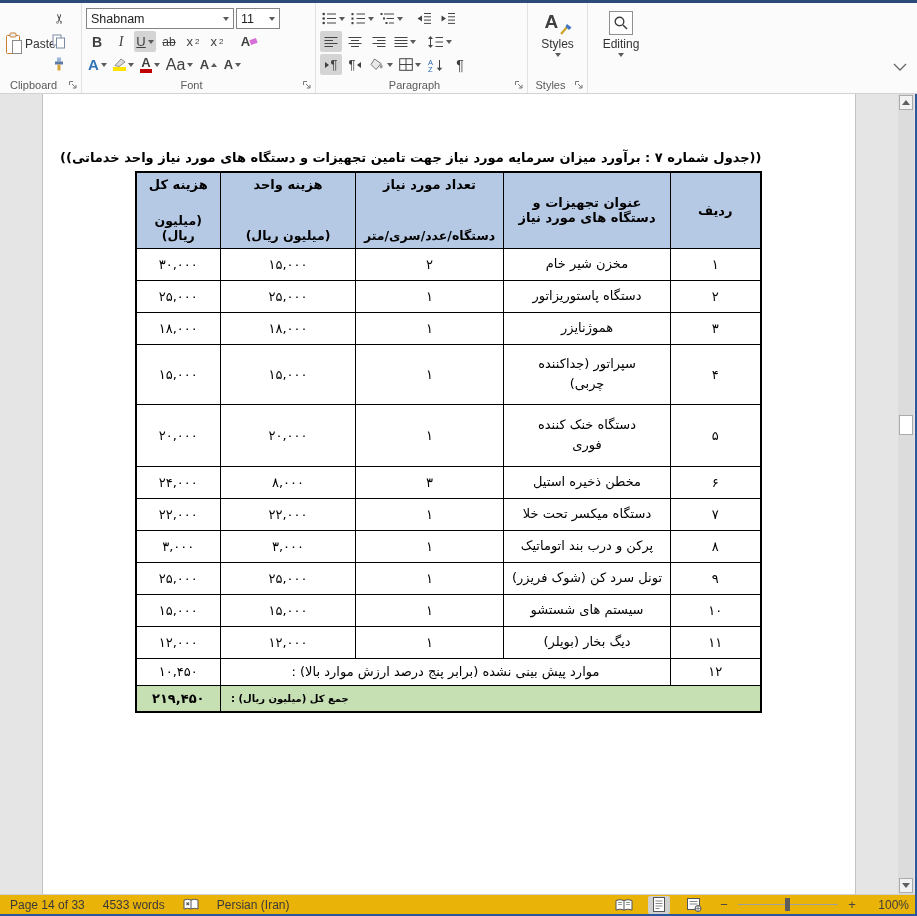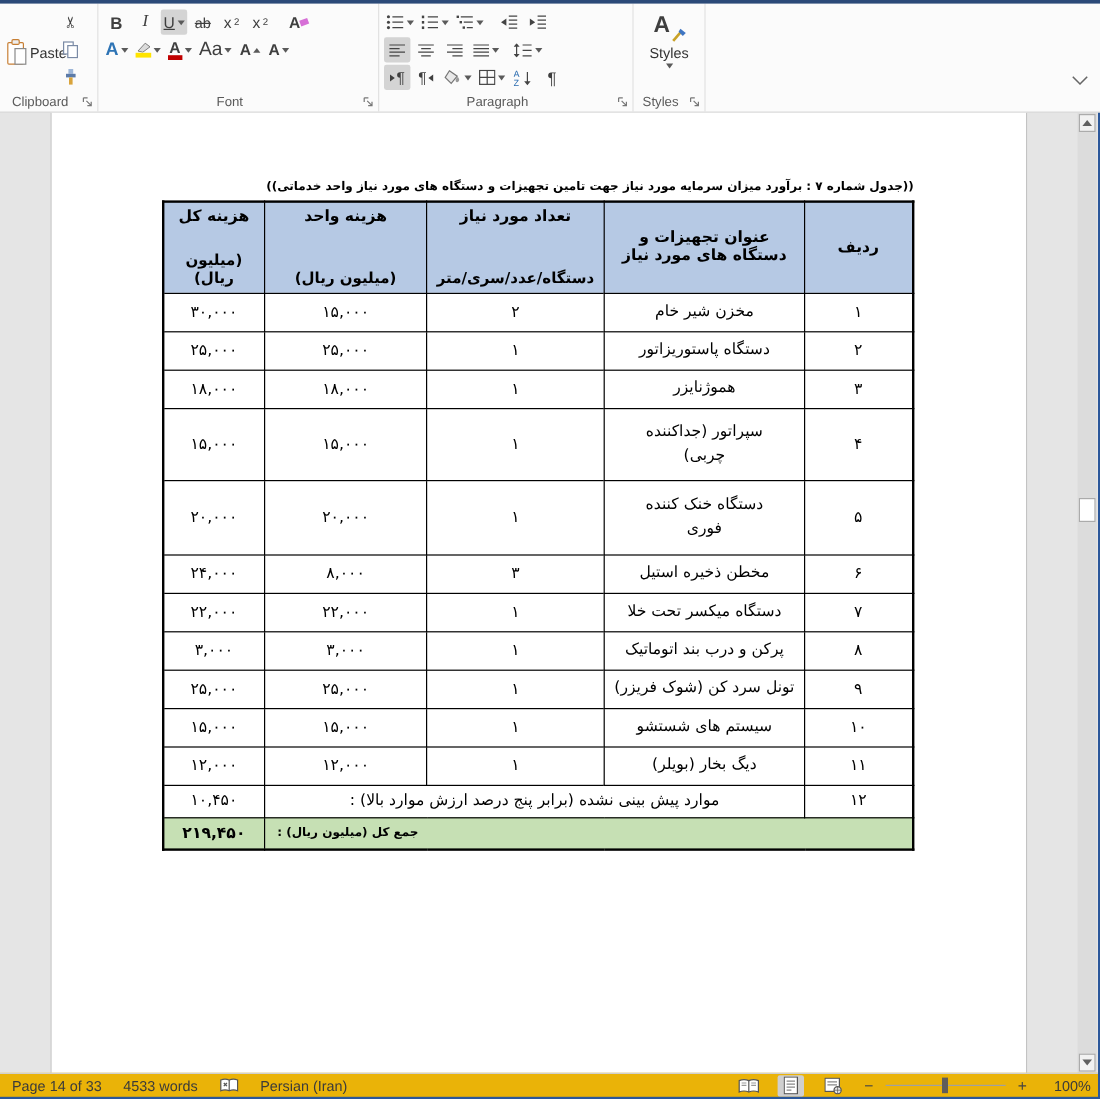--- a/index.html
+++ b/index.html
@@ -74,21 +74,21 @@
   .edit-box { width:24px; height:24px; border:1px solid #909090; background:#fff; display:flex;
               align-items:center; justify-content:center; }
   .collapse-chev { position:absolute; right:10px; top:60px; cursor:pointer; }
 
   
   .doc-area { position:absolute; top:94px; bottom:22px; left:0; right:0; background:#e5e5e5; }
   .page { position:absolute; left:42px; top:0; bottom:0; width:814px; background:#fff;
           border-left:1px solid #c3c3c3; border-right:1px solid #c3c3c3; }
   .doc-content { width:625px; margin:0 auto; padding-top:56px; direction:rtl;
                  font-family:"DejaVu Sans", sans-serif; }
-  .doc-title { font-size:10px; font-weight:bold; color:#000; text-align:right; white-space:nowrap;
+  .doc-title { font-size:13px; font-weight:bold; color:#000; text-align:center; white-space:nowrap;
                margin-bottom:6px; cursor:text; }
   table.doc-table { border-collapse:collapse; table-layout:fixed; width:625px; direction:rtl;
                     border:2px solid #000; }
   .doc-table th, .doc-table td { border:1.5px solid #000; vertical-align:middle; cursor:text; }
   .doc-table thead th { background:var(--header-bg, #b6c9e4); font-weight:bold; font-size:13px; height:76px; padding:4px 5px; }
   .hflex { display:flex; flex-direction:column; justify-content:space-between; align-items:center; height:66px; }
   .hflex.center1 { justify-content:center; }
   .hsub { font-size:12.5px; }
   .doc-table tbody td { height:32px; font-size:13px; text-align:center; color:#000; }
   .doc-table tbody tr:nth-child(4) td { height:60px; }
@@ -170,20 +170,30 @@
       <svg width="10" height="10" viewBox="0 0 10 10">
           <path d="M1.5 1.5 H5 M1.5 1.5 V5" stroke="#777" fill="none"></path>
           <path d="M4 4 L8 8 M8 4.8 V8 H4.8" stroke="#777" fill="none"></path>
         </svg>
     </span>
   </div>
 
   <div class="group g-font">
     <div class="g-body">
       <div class="frow">
+        <span class="combo combo-name">
+          <span>Shabnam</span>
+          <span class="chev"></span>
+        </span>
+        <span class="combo combo-size">
+          <span>11</span>
+          <span class="chev"></span>
+        </span>
+      </div>
+      <div class="frow">
         <span class="btn b-bold">B</span>
         <span class="btn b-italic">I</span>
         <span class="btn sel">
           <span class="b-underline">U</span>
           <span class="chev"></span>
         </span>
         <span class="btn b-strike">ab</span>
         <span class="btn">
             <span class="supsub">x</span>
             <span class="subn">2</span>
@@ -404,20 +414,34 @@
     </div>
     <span class="g-label">Styles</span>
     <span class="launcher">
       <svg width="10" height="10" viewBox="0 0 10 10">
           <path d="M1.5 1.5 H5 M1.5 1.5 V5" stroke="#777" fill="none"></path>
           <path d="M4 4 L8 8 M8 4.8 V8 H4.8" stroke="#777" fill="none"></path>
         </svg>
     </span>
   </div>
 
+  <div class="group g-editing">
+    <div class="g-body" style="justify-content:center;">
+      <div class="big-cmd">
+        <span class="edit-box">
+          <svg width="16" height="16" viewBox="0 0 16 16">
+            <circle cx="6.5" cy="6.5" r="4.3" fill="none" stroke="#3f3f3f" stroke-width="1.4"></circle>
+            <line x1="10" y1="10" x2="14" y2="14" stroke="#3f3f3f" stroke-width="1.6"></line>
+          </svg>
+        </span>
+        <span class="cmd-label">Editing</span>
+        <span class="chev"></span>
+      </div>
+    </div>
+  </div>
 
   <span class="collapse-chev">
     <svg width="14" height="8" viewBox="0 0 14 8">
         <polyline points="1,1 7,7 13,1" fill="none" stroke="#666" stroke-width="1.3"></polyline>
       </svg>
   </span>
 </div>
 
 <div class="doc-area">
   <div class="page">

